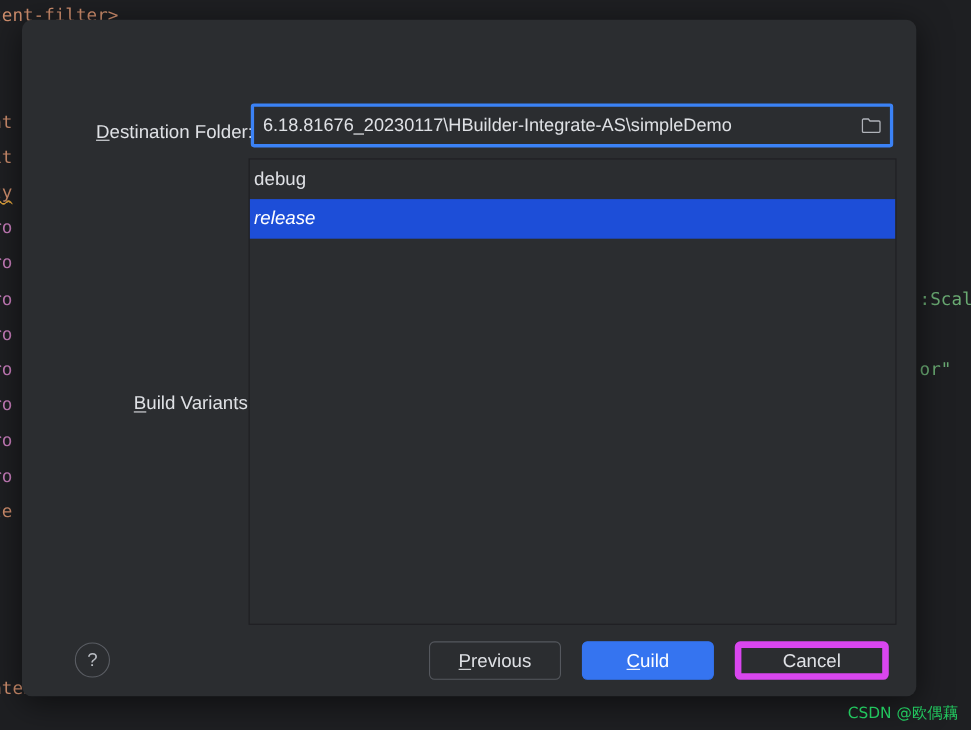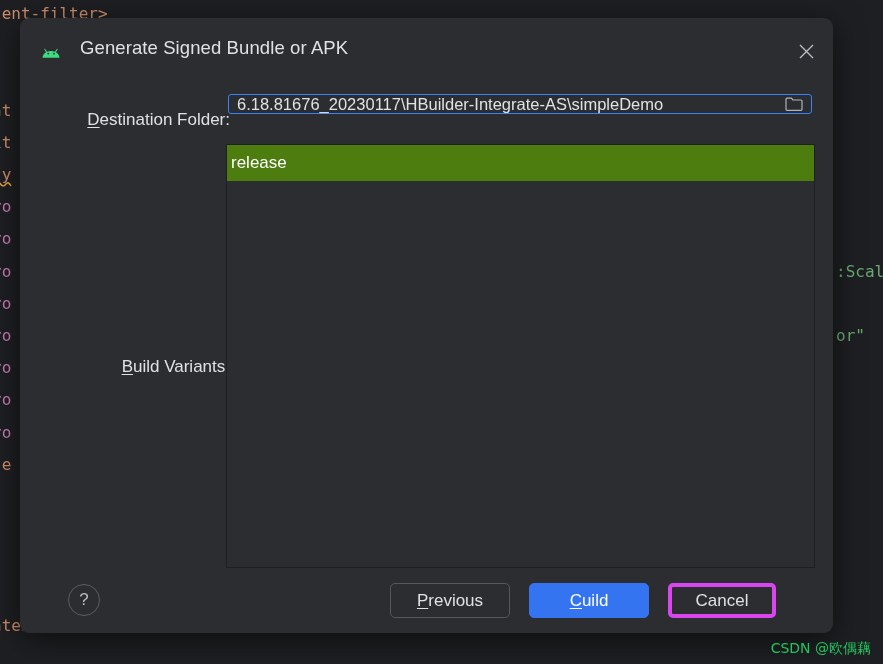--- a/index.html
+++ b/index.html
@@ -110,23 +110,23 @@
   }
   .dest-label .mn {
     text-decoration: underline;
     text-underline-offset: 2px;
   }
   .dest-field {
     position: absolute;
     left: 208px;
     top: 76px;
     width: 584px;
-    height: 20px;
-    background: #2b2d30;
-    border: 1px solid #3b82f6;
+    height: 40px;
+    background: #2b2d30;
+    border: 3px solid #3b82f6;
     border-radius: 3px;
     display: flex;
     align-items: center;
     box-sizing: border-box;
   }
   .dest-value {
     flex: 1;
     padding-left: 8px;
     font-size: 16.5px;
     color: #dfe1e5;
@@ -169,22 +169,23 @@
   }
   .variant-item {
     height: 36px;
     line-height: 36px;
     padding-left: 4px;
     font-size: 17px;
     color: #dfe1e5;
     cursor: pointer;
   }
   .variant-item.selected {
-    background: #4d7c0f;
+    background: #1d4ed8;
     color: #ffffff;
+    font-style: italic;
   }
 
   
   .help-btn {
     position: absolute;
     left: 48px;
     top: 566px;
     width: 32px;
     height: 32px;
     border: 1px solid #5a5d63;
@@ -223,23 +224,23 @@
   }
   .btn-create {
     left: 509px;
     width: 120px;
     background: #3574f0;
     border: 1px solid #3574f0;
     color: #ffffff;
   }
   .btn-cancel {
     left: 648px;
-    width: 108px;
-    background: #2b2d30;
-    border: 4px solid #d946ef;
+    width: 140px;
+    background: #2b2d30;
+    border: 6px solid #d946ef;
     color: #dfe1e5;
   }
 
   
   .watermark {
     position: absolute;
     right: 12px;
     bottom: 6px;
     font-size: 14px;
     color: #22c55e;
@@ -251,52 +252,36 @@
 
 <div id="root">
 
   <div class="editor-bg">
     <div class="code-left"><div class="c-tag">tent-filter&gt;</div><div class="c-tag">    &lt;</div><div class="c-tag">    &lt;</div><div class="c-tag">nt</div><div class="c-tag">it</div><div class="squiggle">ty</div><div class="c-attr">ro</div><div class="c-attr">ro</div><div class="c-attr">ro</div><div class="c-attr">ro</div><div class="c-attr">ro</div><div class="c-attr">ro</div><div class="c-attr">ro</div><div class="c-attr">ro</div><div class="c-tag">te</div><div class="c-tag">    &lt;</div><div class="c-tag">    &lt;</div><div class="c-tag">    &lt;</div><div class="c-tag">    &lt;</div><div class="c-tag">ntent-filter&gt;</div></div>
     <div class="code-right"><div class="c-plain">&nbsp;</div><div class="c-plain">&nbsp;</div><div class="c-plain">&nbsp;</div><div class="c-plain">&nbsp;</div><div class="c-plain">&nbsp;</div><div class="c-plain">&nbsp;</div><div class="c-plain">&nbsp;</div><div class="c-plain">&nbsp;</div><div class="c-str">:Scal</div><div class="c-plain">&nbsp;</div><div class="c-str">or"</div><div class="c-plain">&nbsp;</div><div class="c-plain">&nbsp;</div><div class="c-plain">&nbsp;</div><div class="c-plain">&nbsp;</div><div class="c-plain">&nbsp;</div><div class="c-plain">&nbsp;</div><div class="c-plain">&nbsp;</div><div class="c-plain">&nbsp;</div><div class="c-plain">&nbsp;</div></div>
   </div>
 
   <div class="dialog">
 
-    <div class="titlebar">
-      <span class="android-icon">
-        <svg width="24" height="24" viewBox="0 0 24 24">
-          <g fill="#3ddc84">
-            <path d="M4.1 8.2 L2.4 5.4 a0.5 0.5 0 0 1 0.85 -0.5 L5.05 7.8 a9.6 9.6 0 0 1 3.95 -0.85 a9.6 9.6 0 0 1 3.95 0.85 L14.75 4.9 a0.5 0.5 0 0 1 0.85 0.5 L13.9 8.2 a7.3 7.3 0 0 1 3.6 5.6 H0.5 a7.3 7.3 0 0 1 3.6 -5.6 Z" transform="translate(3 3)"></path>
-          </g>
-          <circle cx="9.3" cy="12.6" r="0.95" fill="#2b2d30"></circle>
-          <circle cx="14.9" cy="12.6" r="0.95" fill="#2b2d30"></circle>
-        </svg>
-      </span>
-      <div class="dialog-title">Generate Signed Bundle or APK</div>
-      <div class="close-btn">
-        <svg width="17" height="17" viewBox="0 0 17 17">
-          <path d="M2 2 L15 15 M15 2 L2 15" stroke="#b9bcc2" stroke-width="1.4" fill="none"></path>
-        </svg>
-      </div>
-    </div>
 
     <div class="dest-label"><span class="mn">D</span><span>estination Folder:</span></div>
 
     <div class="dest-field">
       <div class="dest-value">6.18.81676_20230117\HBuilder-Integrate-AS\simpleDemo</div>
       <div class="folder-btn">
         <svg width="18" height="16" viewBox="0 0 18 16">
           <path d="M1 3.2 a1 1 0 0 1 1 -1 h4.4 l1.5 1.8 h8.1 a1 1 0 0 1 1 1 v8.3 a1 1 0 0 1 -1 1 H2 a1 1 0 0 1 -1 -1 Z" fill="none" stroke="#b0b3b9" stroke-width="1.2"></path>
         </svg>
       </div>
     </div>
 
     <div class="bv-label"><span class="mn">B</span><span>uild Variants:</span></div>
 
     <div class="variant-list">
+        <div class="variant-item">debug</div>
         <div class="variant-item selected">release</div>
       </div>
 
     <div class="help-btn">?</div>
 
     <div class="btn btn-previous">
         <span class="mn">P</span>
         <span>revious</span>
       </div>
 

